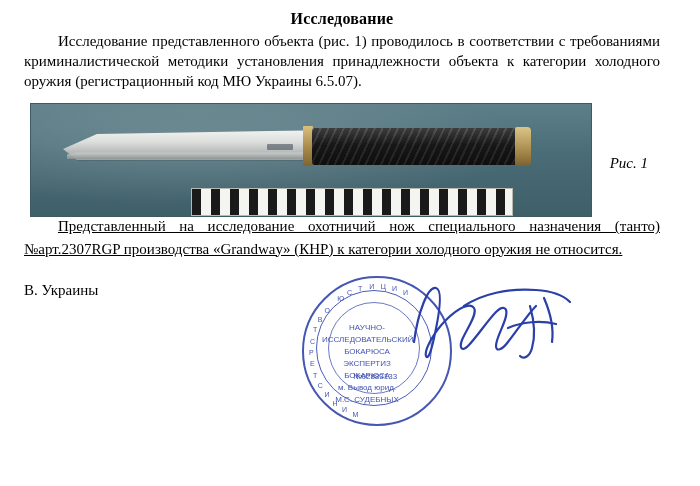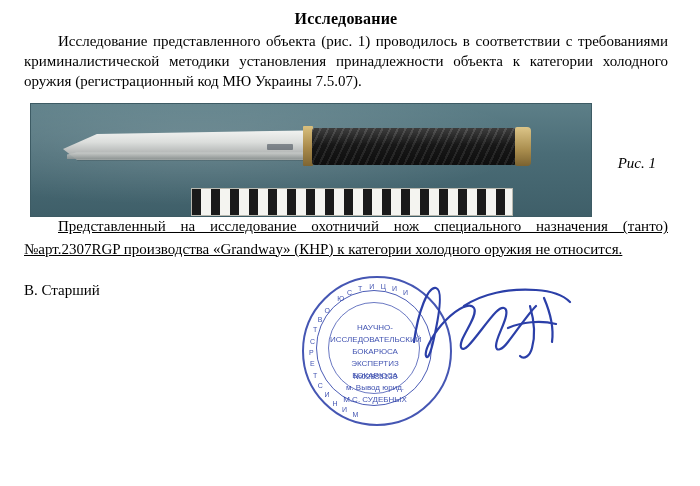--- a/index.html
+++ b/index.html
@@ -12,21 +12,21 @@
     background: #ffffff;
     font-family: "Liberation Serif", serif;
     color: #000000;
     overflow: hidden;
   }
   .page {
     position: relative;
     width: 700px;
     height: 486px;
     box-sizing: border-box;
-    padding: 8px 32px 0 24px;
+    padding: 8px 40px 0 24px;
   }
   .section-title {
     text-align: center;
     font-weight: bold;
     font-size: 16px;
     margin: 2px 0 4px 0;
     letter-spacing: 0.2px;
   }
   .body-par {
     font-size: 15px;
@@ -216,21 +216,21 @@
   }
   .stamp-arc-text span {
     position: absolute;
     left: 50%;
     top: 50%;
     transform-origin: 0 0;
     white-space: nowrap;
   }
   .stamp-center {
     position: absolute;
-    left: 28px;
+    left: 20px;
     top: 46px;
     width: 90px;
     text-align: center;
     color: #2b3fa8;
     font-size: 8px;
     line-height: 1.5;
     font-family: "Liberation Sans", sans-serif;
     opacity: 0.9;
   }
   .stamp-number {
@@ -255,21 +255,21 @@
   .expert-title { white-space: nowrap; }
   .expert-name { white-space: nowrap; padding-right: 4px; }
 </style>
 </head>
 <body>
 
 <div class="page">
 
   <h1 class="section-title">Исследование</h1>
 
-  <p class="body-par">Исследование представленного объекта (рис. 1) проводилось в соответствии с требованиями криминалистической методики установления принадлежности объекта к категории холодного оружия (регистрационный код МЮ Украины 7.5.07).</p>
+  <p class="body-par">Исследование представленного объекта (рис. 1) проводилось в соответствии с требованиями криминалистической методики установления принадлежности объекта к категории холодного оружия (регистрационный код МЮ Украины 6.5.07).</p>
 
   <div class="figure-block">
     <div class="photo">
       <div class="photo-bg"></div>
       <div class="blade"></div>
       <div class="blade-edge"></div>
       <div class="blade-mark"></div>
       <div class="guard"></div>
       <div class="handle"></div>
       <div class="pommel"></div>
@@ -277,21 +277,21 @@
         <div class="ruler-ticks"></div>
       </div>
     </div>
     <div class="fig-caption">Рис. 1</div>
   </div>
 
 
   <p class="conclusion-par">Представленный на исследование охотничий нож специального назначения (танто) №арт.2307RGP производства «Grandway» (КНР) к категории холодного оружия не относится.</p>
 
   <div class="sign-row">
-    <div class="expert-name">В. Старший</div>
+    <div class="expert-name">В. Украины</div>
 
     <div class="stamp-wrap">
       <div class="stamp"></div>
       <div class="stamp-inner"></div>
       <div class="stamp-inner2"></div>
       <div class="stamp-arc-text">
         <span style="transform: rotate(200deg) translate(0, -66px) rotate(-200deg);">М</span>
         <span style="transform: rotate(210deg) translate(0, -66px) rotate(-210deg);">И</span>
         <span style="transform: rotate(220deg) translate(0, -66px) rotate(-220deg);">Н</span>
         <span style="transform: rotate(230deg) translate(0, -66px) rotate(-230deg);">И</span>

